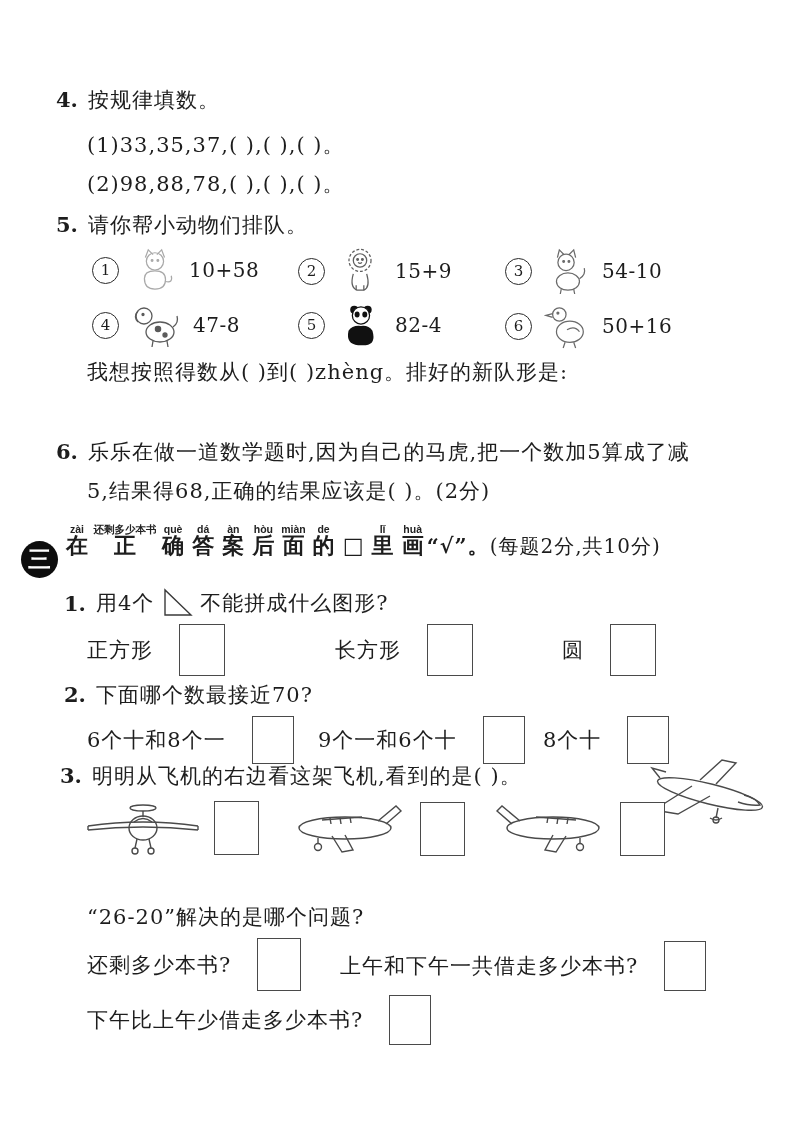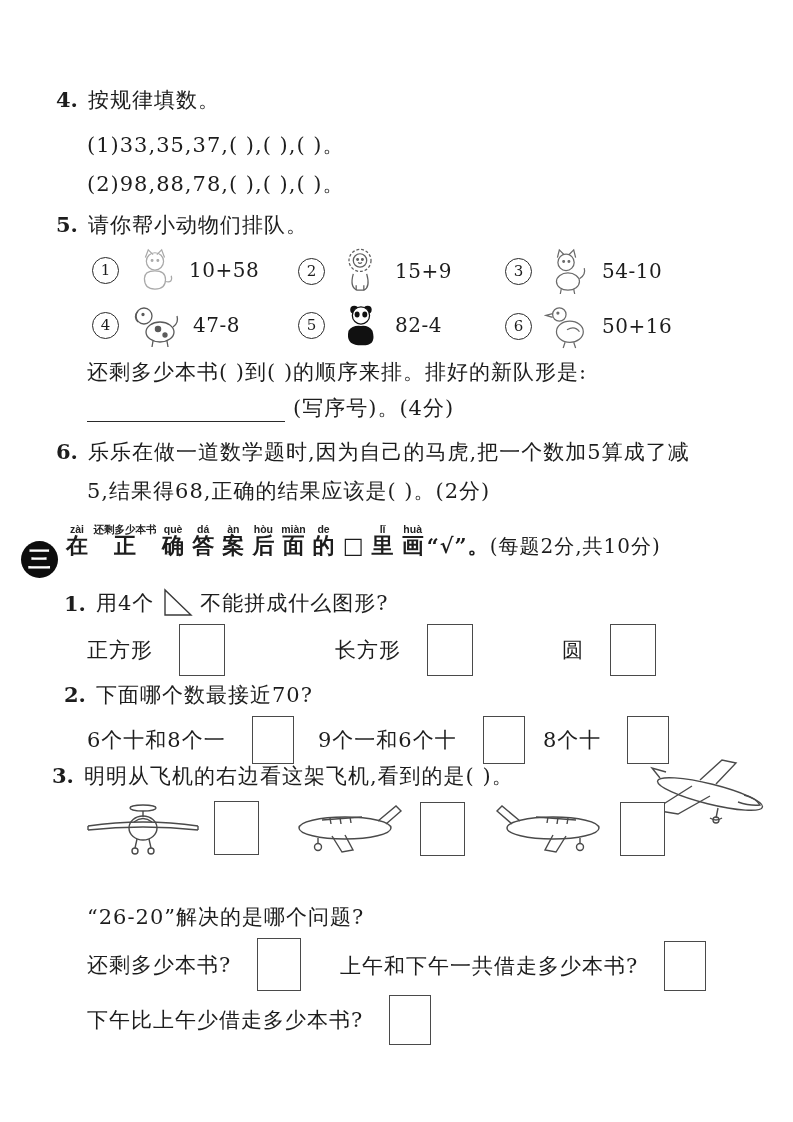--- a/index.html
+++ b/index.html
@@ -146,24 +146,21 @@
         <path d="M9 12 L2 14 L9 16"></path>
         <circle cx="14.5" cy="11.5" r="1" fill="#6a6a6a"></circle>
         <ellipse cx="27" cy="31" rx="14" ry="11"></ellipse>
         <path d="M24 29 Q32 24 37 31"></path>
         <path d="M22 42 L20 48 M31 42 L33 48"></path>
       </g>
     </svg>
     <span class="expr">50+16</span>
   </div>
 
-  <div class="line" style="top:358px;left:87px">还剩多少本书(      )到(      )的顺序来排。排好的新队形是:</div>
-  <div class="line" style="top:394px;left:87px">
-    <span class="blankline"></span><span>(写序号)。(4分)</span>
-  </div>
+  <div class="line" style="top:358px;left:87px">我想按照得数从(      )到(      )zhèng。排好的新队形是:</div>
 
   <div class="line" style="top:438px;left:56px">
     <span class="qnum">6.</span><span>乐乐在做一道数学题时,因为自己的马虎,把一个数加5算成了减</span>
   </div>
   <div class="line" style="top:477px;left:87px">5,结果得68,正确的结果应该是(      )。(2分)</div>
 
   <div class="sec-marker">
       <span>三</span>
     </div>
   <div class="sec-header">
@@ -210,21 +207,21 @@
   </div>
   <div class="opt" style="top:716px;left:318px">
     <span>9个一和6个十</span>
     <span class="cbox"></span>
   </div>
   <div class="opt" style="top:716px;left:543px">
     <span>8个十</span>
     <span class="cbox"></span>
   </div>
 
-  <div class="line" style="top:762px;left:52px">
+  <div class="line" style="top:762px;left:60px">
     <span class="qnum">3.</span><span>明明从飞机的右边看这架飞机,看到的是(      )。</span>
   </div>
 
   <svg style="position:absolute;left:626px;top:748px" width="162" height="92" viewBox="0 0 162 92">
     <g fill="none" stroke="#4a4a4a" stroke-width="1.4">
       <ellipse cx="84" cy="46" rx="54" ry="10" transform="rotate(14 84 46)"></ellipse>
       <path d="M118 47 Q130 50 134 57 Q124 58 112 54"></path>
       <path d="M66 38 L28 62 L52 66 L84 48"></path>
       <path d="M74 32 L96 12 L110 15 L90 36"></path>
       <path d="M34 30 L26 20 L40 24"></path>

